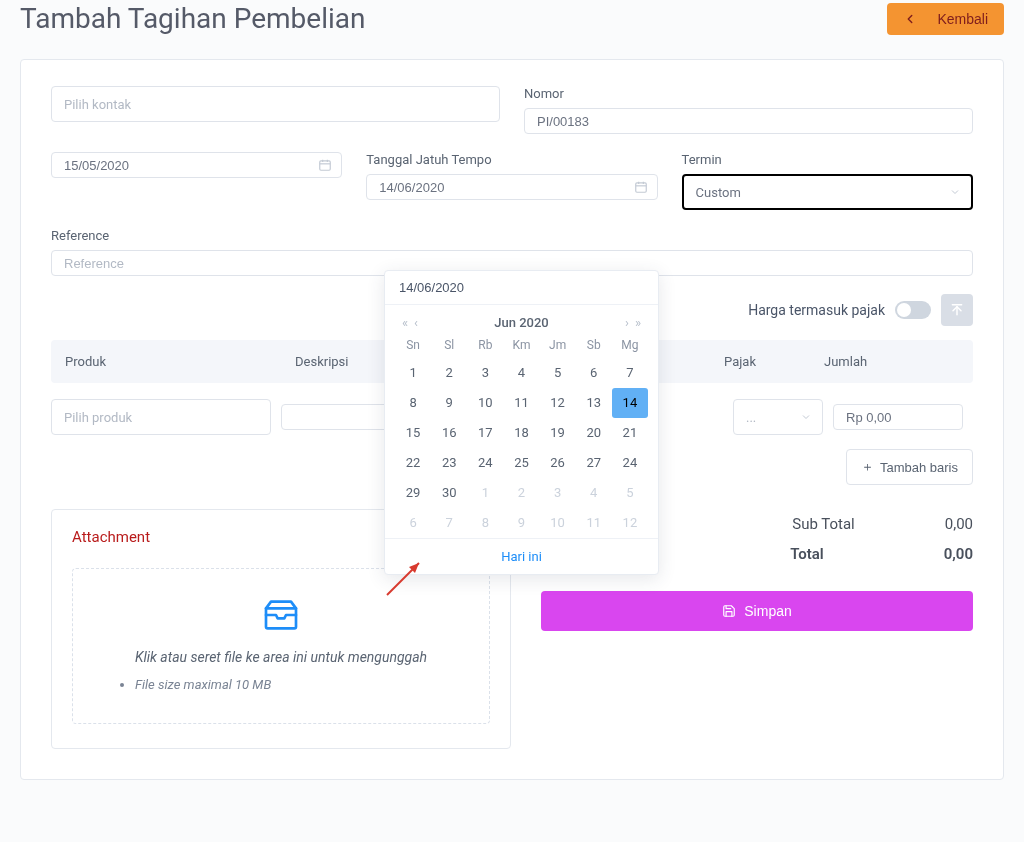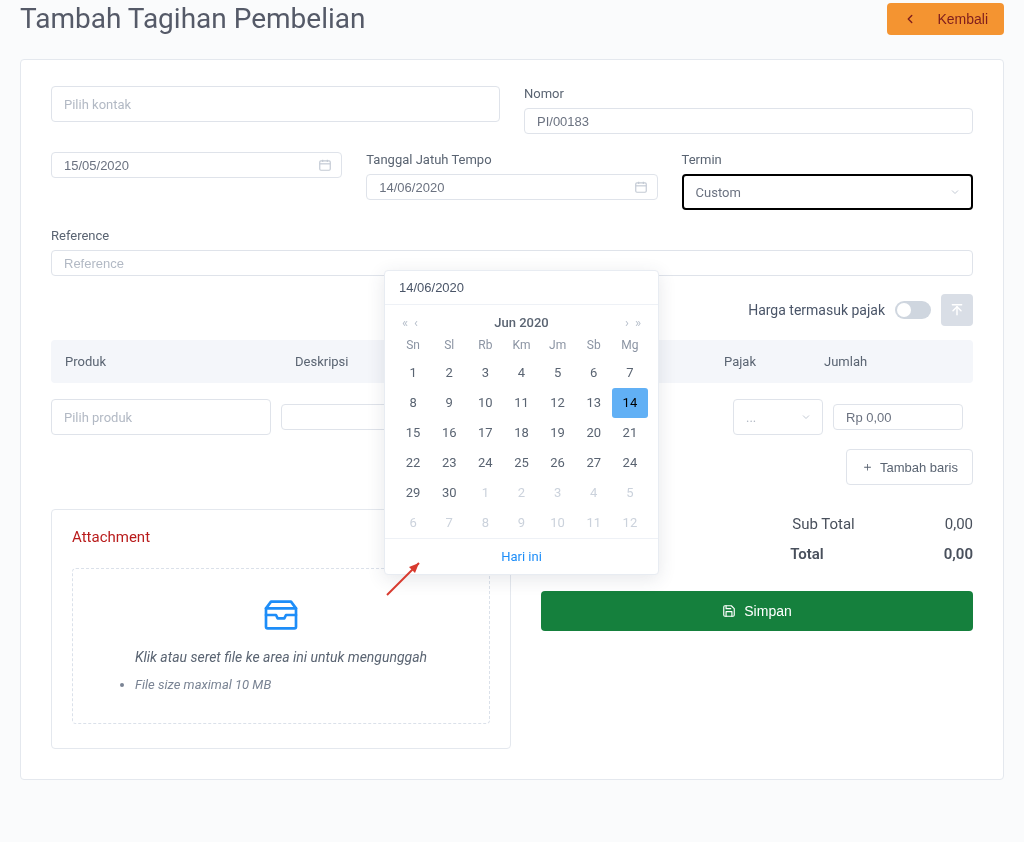--- a/index.html
+++ b/index.html
@@ -74,21 +74,21 @@
     border:1px dashed #dbe1ea; border-radius:4px; padding: 26px 18px 18px 18px; text-align:center;font-style:italic;
   }
   .dz-text { margin-top: 14px; font-size:14px; color:#5a6472; }
   .dz-note { text-align:left; margin-top: 12px; font-size:13px; color:#7a8494; }
   .dz-note li { margin-left: 4px; }
   .totals { flex:1; }
   .total-line { display:flex; justify-content:space-between; padding: 6px 0; font-size:15px; color:#49505c; }
   .total-line .lbl { text-align:right; flex:1; padding-right: 90px;}
   .total-line.bold { font-weight:600;gap:30px; }
   .btn-save {
-    width:100%; background:#15803d; color:#fff; border:none; border-radius:4px;
+    width:100%; background:#d946ef; color:#fff; border:none; border-radius:4px;
     height:40px; font-size:14px; cursor:pointer; display:flex; align-items:center; justify-content:center; gap:8px;
     margin-top: 22px;
   }
   
   .datepicker {
     position:absolute; left:363px; top:210px; width:275px; background:#fff;
     border:1px solid #e8ecf2; border-radius:4px; box-shadow: 0 4px 18px rgba(50,60,80,.12);
     z-index: 20;
   }
   .dp-input {

